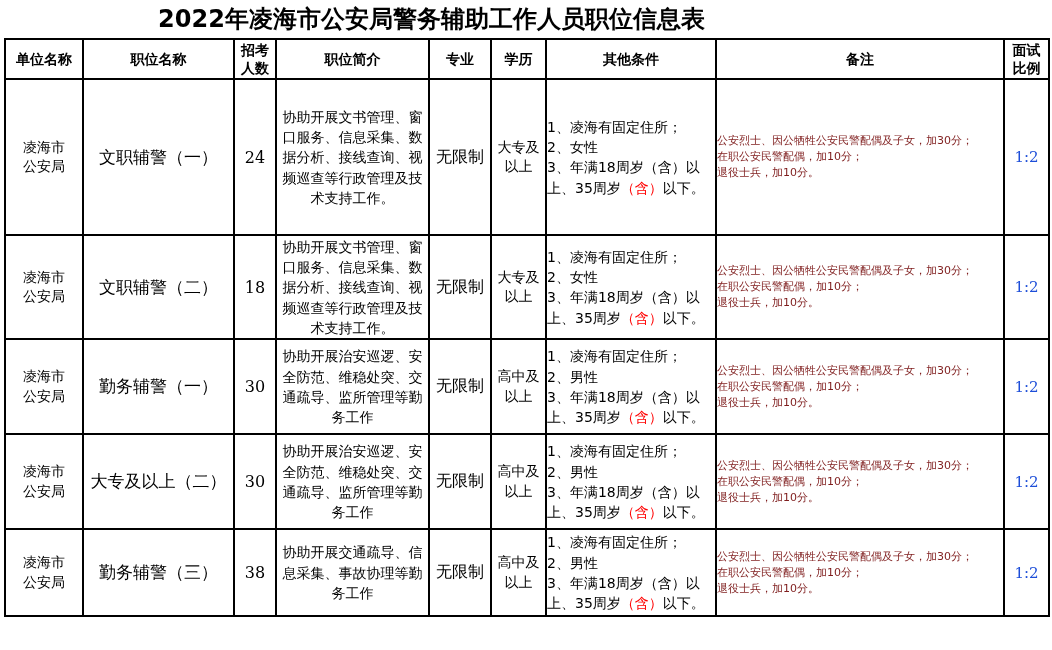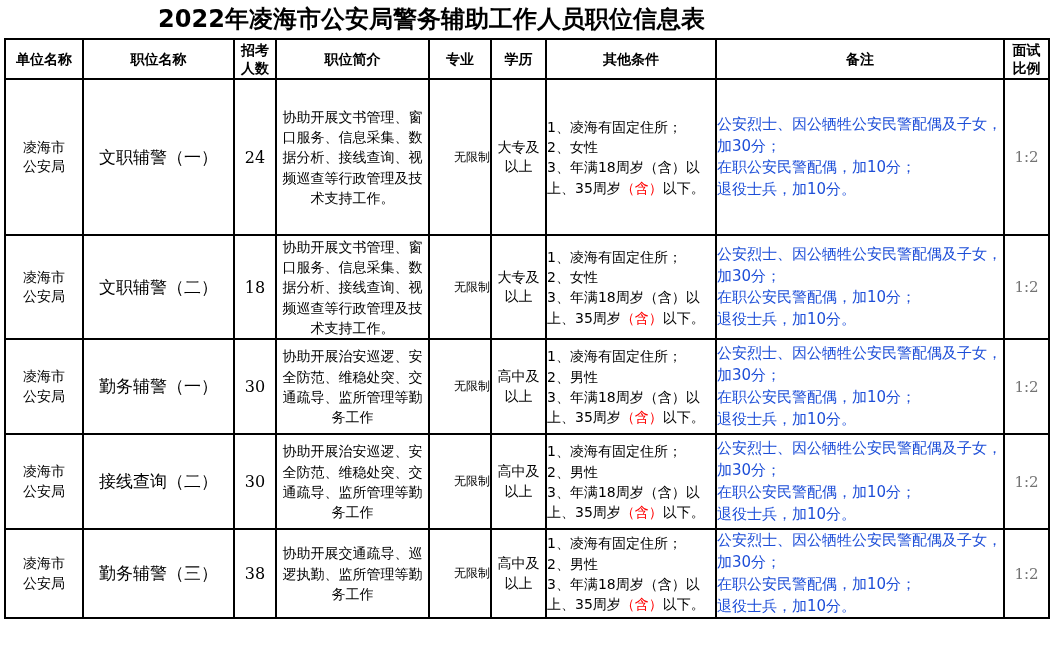--- a/index.html
+++ b/index.html
@@ -28,25 +28,25 @@
   .job-table th {
     font-weight:bold; font-size:14px; text-align:center;
     padding:1px 2px; line-height:1.3;
   }
   .c-unit { text-align:center; font-size:14px; line-height:1.4; }
   .c-unit .inner { width:3em; margin:8px auto; }
   .c-pos  { text-align:center; font-size:17px; font-weight:bold; }
   .c-count{ text-align:center; font-size:16px; font-weight:bold;
             font-family:"DejaVu Serif","Liberation Serif",serif;border-radius:20px; }
   .c-desc { text-align:center; font-size:14px; line-height:1.45; padding:2px 4px; }
-  .c-major{ text-align:right; font-size:12px; }
+  .c-major{ text-align:center; font-size:16px; }
   .c-edu  { text-align:center; font-size:14px; line-height:1.4; padding:1px 2px; }
   .c-cond { text-align:left; font-size:14px; line-height:1.45; padding:2px 4px; }
-  .c-remark { text-align:left; font-size:15px; line-height:1.45; padding:2px 10px; color:#1d4ed8;margin-left:20px; }
-  .c-ratio { text-align:center; font-size:15px; color:#737373;
+  .c-remark { text-align:left; font-size:11px; line-height:1.45; padding:2px 10px; color:#7f1d1d;margin-left:20px; }
+  .c-ratio { text-align:center; font-size:15px; color:#1d4ed8;
              font-family:"DejaVu Serif","Liberation Serif",serif; }
   .red { color:#ff0000; }
   .total-row td { height:27px; }
   .total-row .c-count { font-size:16px; }
 </style>
 </head>
 <body>
 
 <div class="title">2022年凌海市公安局警务辅助工作人员职位信息表</div>
 
@@ -139,21 +139,21 @@
       <div>在职公安民警配偶，加10分；</div>
       <div>退役士兵，加10分。</div>
     </td>
     <td class="c-ratio">1:2</td>
   </tr>
 
   <tr style="height:95px">
     <td class="c-unit">
           <div class="inner">凌海市公安局</div>
         </td>
-    <td class="c-pos">接线查询（二）</td>
+    <td class="c-pos">大专及以上（二）</td>
     <td class="c-count">30</td>
     <td class="c-desc">协助开展治安巡逻、安全防范、维稳处突、交通疏导、监所管理等勤务工作</td>
     <td class="c-major">无限制</td>
     <td class="c-edu">高中及以上</td>
     <td class="c-cond">
       <div>1、凌海有固定住所；</div>
       <div>2、男性</div>
       <div><span>3、年满18周岁（含）以上、35周岁</span><span class="red">（含）</span><span>以下。</span></div>
     </td>
     <td class="c-remark">
@@ -163,21 +163,21 @@
     </td>
     <td class="c-ratio">1:2</td>
   </tr>
 
   <tr style="height:87px">
     <td class="c-unit">
           <div class="inner">凌海市公安局</div>
         </td>
     <td class="c-pos">勤务辅警（三）</td>
     <td class="c-count">38</td>
-    <td class="c-desc">协助开展交通疏导、巡逻执勤、监所管理等勤务工作</td>
+    <td class="c-desc">协助开展交通疏导、信息采集、事故协理等勤务工作</td>
     <td class="c-major">无限制</td>
     <td class="c-edu">高中及以上</td>
     <td class="c-cond">
       <div>1、凌海有固定住所；</div>
       <div>2、男性</div>
       <div><span>3、年满18周岁（含）以上、35周岁</span><span class="red">（含）</span><span>以下。</span></div>
     </td>
     <td class="c-remark">
       <div>公安烈士、因公牺牲公安民警配偶及子女，加30分；</div>
       <div>在职公安民警配偶，加10分；</div>

